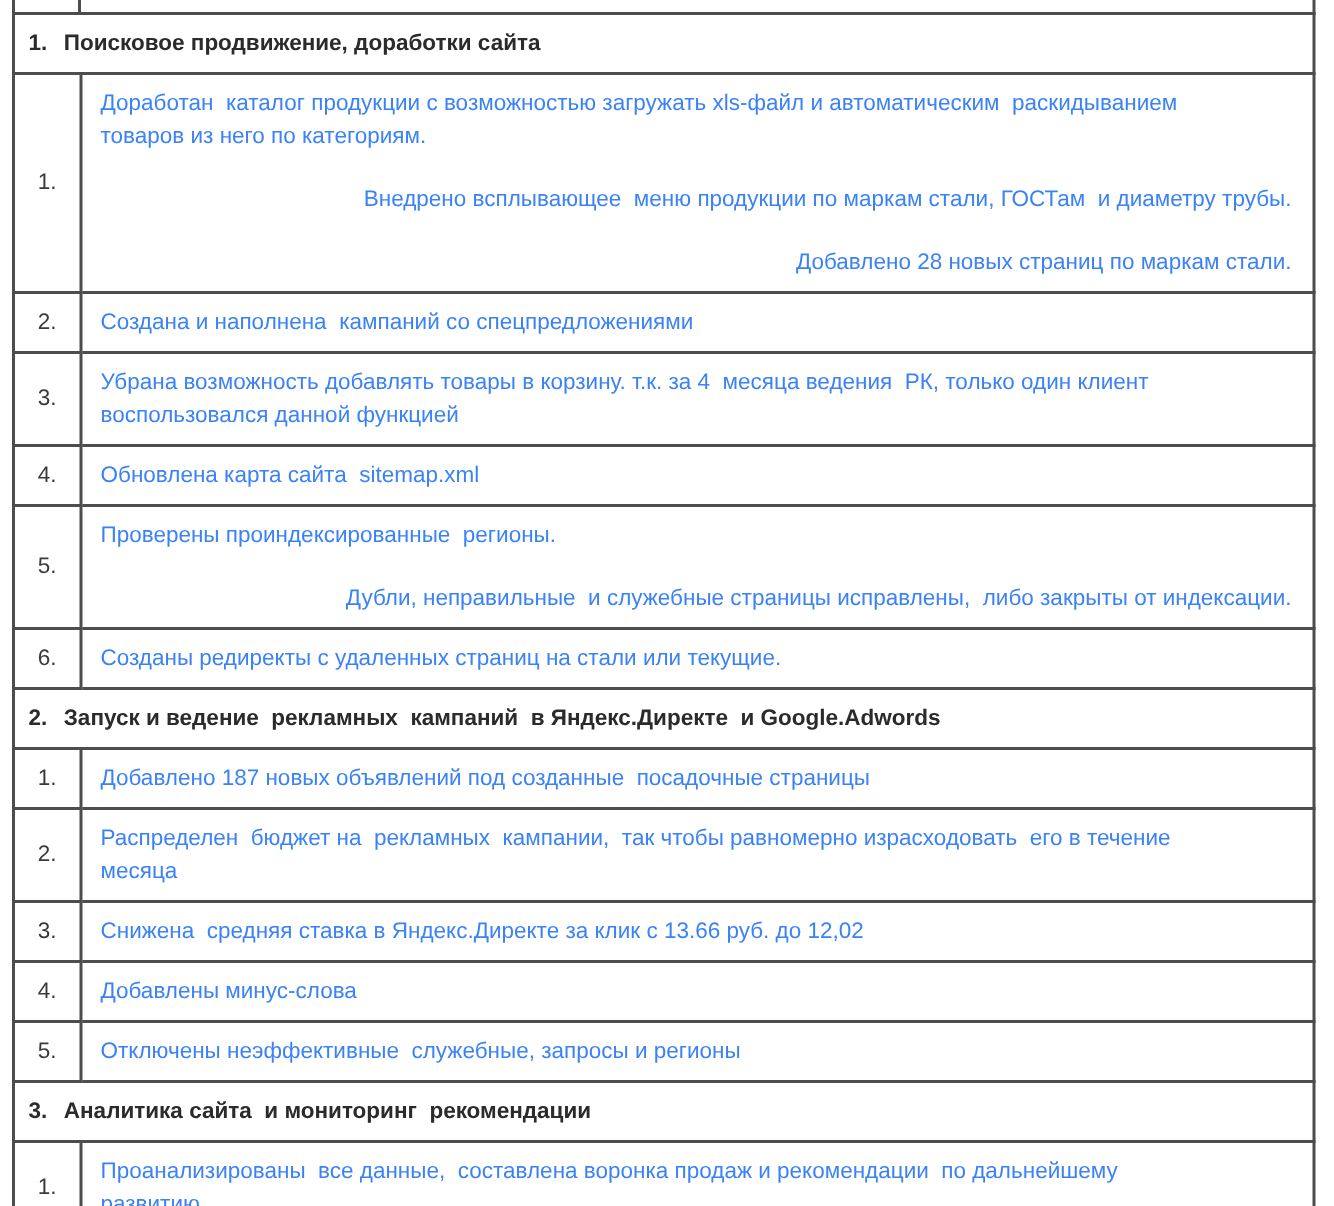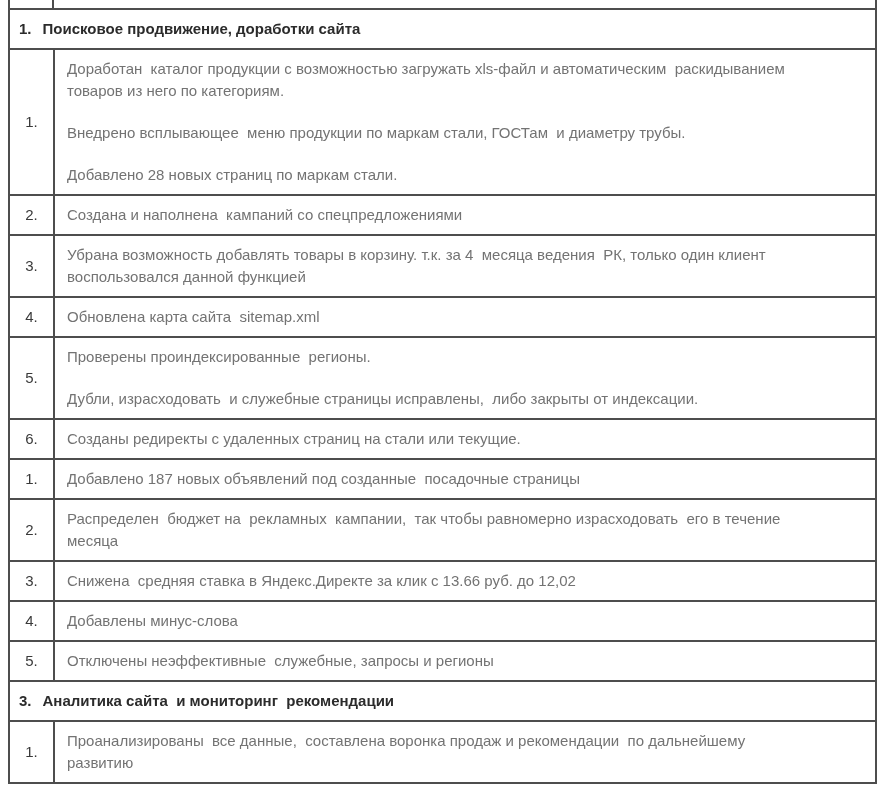--- a/index.html
+++ b/index.html
@@ -45,29 +45,29 @@
   .num-cell {
     text-align: center;
     vertical-align: middle;
     color: #3a3a3a;
     font-size: 15px;
     line-height: 22px;
     padding: 8px 4px;
   }
   .task-cell {
     vertical-align: middle;
-    color: #737373;
+    color: #3b82f6;
     font-size: 15px;
     line-height: 22px;
     padding: 8px 14px 8px 12px;
     white-space: pre-wrap;
     word-wrap: break-word;
   }
   .task-p { margin: 0; }
-  .task-p + .task-p { margin-top: 20px; }
+  .task-p + .task-p { margin-top: 20px; text-align: right; }
 
   .section-cell {
     font-weight: bold;
     color: #2b2b2b;
     font-size: 15px;
     line-height: 22px;
     padding: 8px 10px 8px 9px;
     vertical-align: middle;
     white-space: pre-wrap;
   }
@@ -103,25 +103,28 @@
           <td class="num-cell"><span class="row-num">3.</span></td>
           <td class="task-cell"><p class="task-p">Убрана возможность добавлять товары в корзину. т.к. за 4  месяца ведения  РК, только один клиент
 воспользовался данной функцией</p></td>
         </tr>
         <tr class="task-row">
           <td class="num-cell"><span class="row-num">4.</span></td>
           <td class="task-cell"><p class="task-p">Обновлена карта сайта  sitemap.xml</p></td>
         </tr>
         <tr class="task-row">
           <td class="num-cell"><span class="row-num">5.</span></td>
-          <td class="task-cell"><p class="task-p">Проверены проиндексированные  регионы.</p><p class="task-p">Дубли, израсходовать  и служебные страницы исправлены,  либо закрыты от индексации.</p></td>
+          <td class="task-cell"><p class="task-p">Проверены проиндексированные  регионы.</p><p class="task-p">Дубли, неправильные  и служебные страницы исправлены,  либо закрыты от индексации.</p></td>
         </tr>
         <tr class="task-row">
           <td class="num-cell"><span class="row-num">6.</span></td>
           <td class="task-cell"><p class="task-p">Созданы редиректы с удаленных страниц на стали или текущие.</p></td>
+        </tr>
+        <tr class="section-row">
+          <td class="section-cell" colspan="2"><span class="section-num">2.</span><span class="section-title">Запуск и ведение  рекламных  кампаний  в Яндекс.Директе  и Google.Adwords</span></td>
         </tr>
         <tr class="task-row">
           <td class="num-cell"><span class="row-num">1.</span></td>
           <td class="task-cell"><p class="task-p">Добавлено 187 новых объявлений под созданные  посадочные страницы</p></td>
         </tr>
         <tr class="task-row">
           <td class="num-cell"><span class="row-num">2.</span></td>
           <td class="task-cell"><p class="task-p">Распределен  бюджет на  рекламных  кампании,  так чтобы равномерно израсходовать  его в течение
 месяца</p></td>
         </tr>

